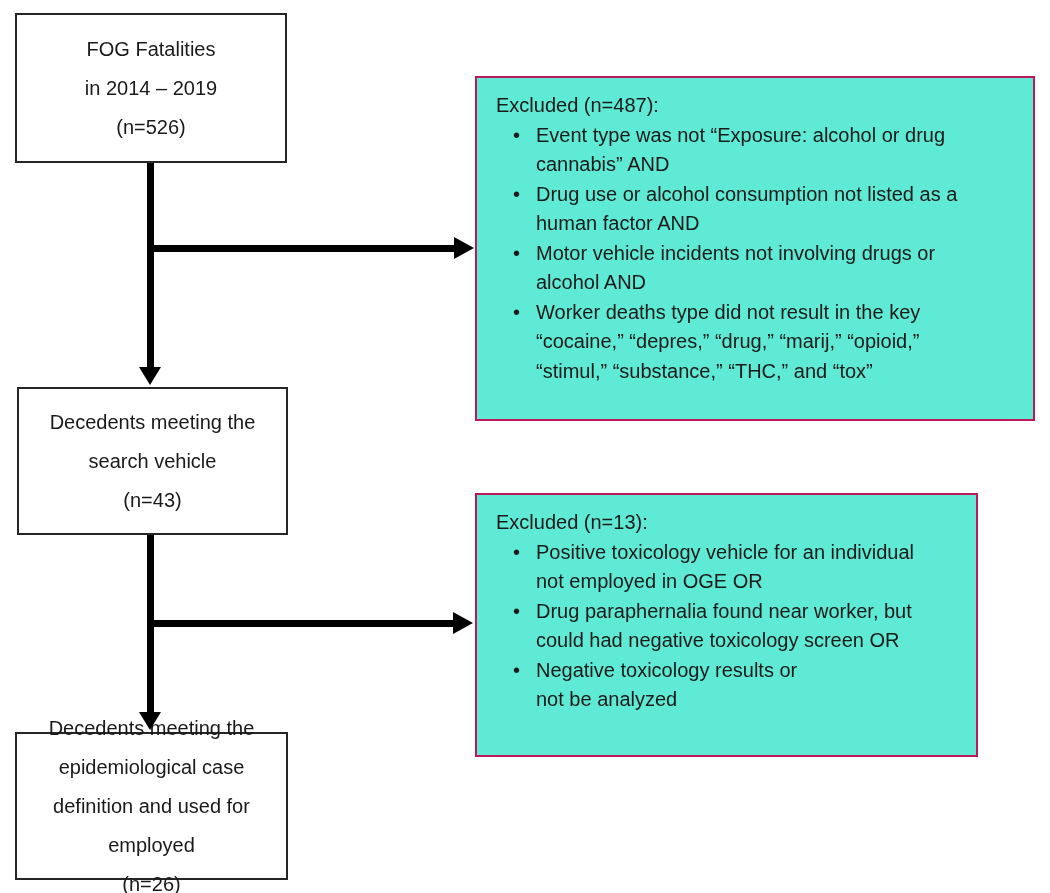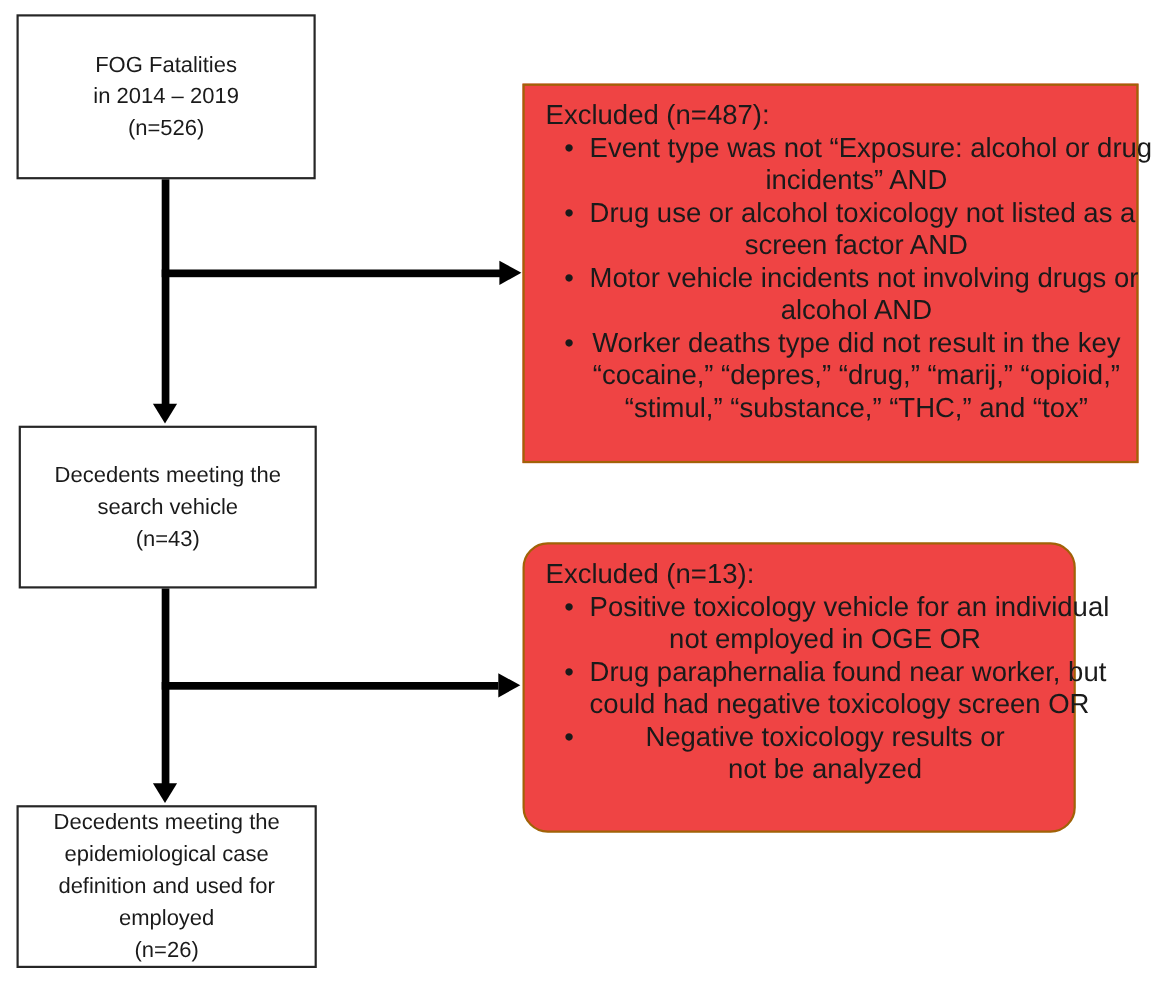--- a/index.html
+++ b/index.html
@@ -22,41 +22,42 @@
     box-sizing: border-box;
     border: 2px solid #262626;
     background: #ffffff;
     display: flex;
     flex-direction: column;
     align-items: center;
     justify-content: center;
     text-align: center;
     font-size: 20px;
     line-height: 29px;
+    gap: 10px;
   }
   .fline { white-space: nowrap; }
   
   .xbox {
     position: absolute;
     box-sizing: border-box;
-    border: 2px solid #a16207;
-    background: #ef4444;
-    font-size: 25px;
+    border: 2px solid #be185d;
+    background: #5eead4;
+    font-size: 20px;
     line-height: 29.5px;
     padding: 13px 12px 0 19px;
   }
   .xtitle { white-space: nowrap; }
   .brow { display: flex; align-items: flex-start; }
   .bmark {
     flex: 0 0 40px;
     width: 40px;
     box-sizing: border-box;
     padding-left: 17px;
   }
-  .btext { flex: 1 1 auto; min-width: 0; text-align: center; }
+  .btext { flex: 1 1 auto; min-width: 0; }
   .btext div { white-space: nowrap; }
   
   .shaft {
     position: absolute;
     background: #000000;
   }
   .head-down {
     position: absolute;
     width: 0; height: 0;
     border-left: 11px solid transparent;
@@ -95,48 +96,48 @@
     <div class="fline">employed</div>
     <div class="fline">(n=26)</div>
   </div>
 
   <div class="xbox" style="left:475px; top:76px; width:560px; height:345px;">
     <div class="xtitle">Excluded (n=487):</div>
     <div class="brow">
       <span class="bmark">•</span>
       <div class="btext">
         <div>Event type was not “Exposure: alcohol or drug</div>
-        <div>incidents” AND</div>
+        <div>cannabis” AND</div>
       </div>
     </div>
     <div class="brow">
       <span class="bmark">•</span>
       <div class="btext">
-        <div>Drug use or alcohol toxicology not listed as a</div>
-        <div>screen factor AND</div>
+        <div>Drug use or alcohol consumption not listed as a</div>
+        <div>human factor AND</div>
       </div>
     </div>
     <div class="brow">
       <span class="bmark">•</span>
       <div class="btext">
         <div>Motor vehicle incidents not involving drugs or</div>
         <div>alcohol AND</div>
       </div>
     </div>
     <div class="brow">
       <span class="bmark">•</span>
       <div class="btext">
         <div>Worker deaths type did not result in the key</div>
         <div>“cocaine,” “depres,” “drug,” “marij,” “opioid,”</div>
         <div>“stimul,” “substance,” “THC,” and “tox”</div>
       </div>
     </div>
   </div>
 
-  <div class="xbox" style="left:475px; top:493px; width:503px; height:264px;border-radius:23px;">
+  <div class="xbox" style="left:475px; top:493px; width:503px; height:264px;">
     <div class="xtitle">Excluded (n=13):</div>
     <div class="brow">
       <span class="bmark">•</span>
       <div class="btext">
         <div>Positive toxicology vehicle for an individual</div>
         <div>not employed in OGE OR</div>
       </div>
     </div>
     <div class="brow">
       <span class="bmark">•</span>

